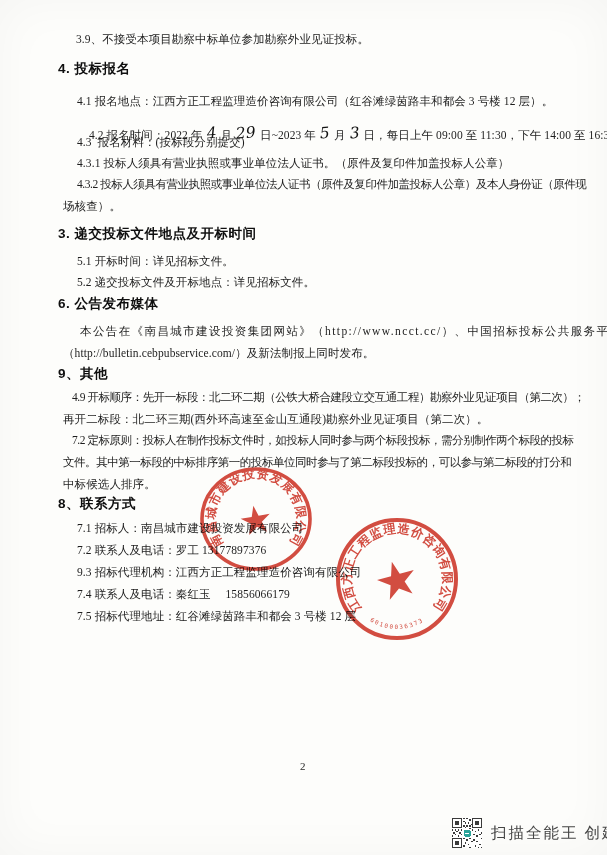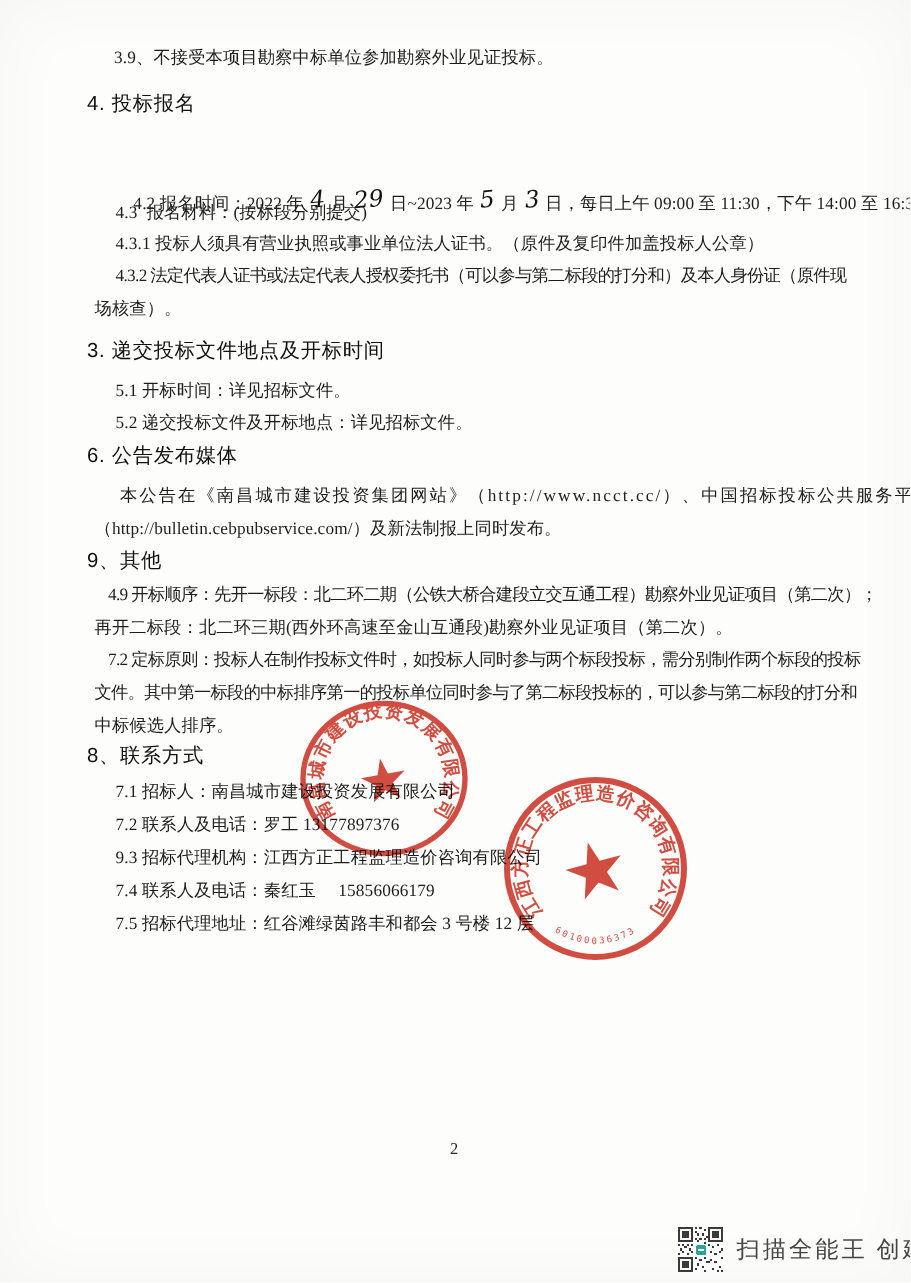--- a/index.html
+++ b/index.html
@@ -16,21 +16,21 @@
   .ln {
     position: absolute;
     white-space: pre;
     font-size: 11.5px;
     color: #1d1d1d;
     line-height: 15px;
     letter-spacing: 0.1px;
   }
   .hd {
     font-family: "Liberation Sans", "DejaVu Sans", sans-serif;
-    font-weight: normal;
+    font-weight: bold;
     font-size: 13.5px;
     color: #0f0f0f;
     letter-spacing: 0.5px;
   }
   .just { letter-spacing: 1.4px; }
   .tight { letter-spacing: -0.45px; }
   .hw {
     display: inline-block;
     font-family: "DejaVu Serif", serif;
     font-style: italic;
@@ -65,28 +65,29 @@
   .qr { display:block; }
 </style>
 </head>
 <body>
 
 <div class="page">
 
   <div class="ln" style="left:76px;top:32px">3.9、不接受本项目勘察中标单位参加勘察外业见证投标。</div>
 
   <div class="ln hd" style="left:58px;top:61px">4. 投标报名</div>
+  <div class="ln" style="left:77px;top:94px">4.1 报名地点：江西方正工程监理造价咨询有限公司（红谷滩绿茵路丰和都会 3 号楼 12 层）。</div>
 
   <div class="ln" style="left:77px;top:112px">
     <span>4.2 报名时间：2022 年</span><span class="hw">4</span><span>月</span><span class="hw">29</span><span>日~2023 年</span><span class="hw">5</span><span>月</span><span class="hw">3</span><span>日，每日上午 09:00 至 11:30，下午 14:00 至 16:30。</span>
   </div>
 
   <div class="ln" style="left:77px;top:135px">4.3  报名材料：(按标段分别提交)</div>
   <div class="ln" style="left:77px;top:156px">4.3.1 投标人须具有营业执照或事业单位法人证书。（原件及复印件加盖投标人公章）</div>
-  <div class="ln tight" style="left:77px;top:177px">4.3.2 法定代表人证书或法定代表人授权委托书（可以参与第二标段的打分和）及本人身份证（原件现</div>
+  <div class="ln tight" style="left:77px;top:177px">4.3.2 投标人须具有营业执照或事业单位法人证书（原件及复印件加盖投标人公章）及本人身份证（原件现</div>
   <div class="ln" style="left:63px;top:199px">场核查）。</div>
 
   <div class="ln hd" style="left:58px;top:226px">3. 递交投标文件地点及开标时间</div>
   <div class="ln" style="left:77px;top:254px">5.1 开标时间：详见招标文件。</div>
   <div class="ln" style="left:77px;top:275px">5.2 递交投标文件及开标地点：详见招标文件。</div>
 
   <div class="ln hd" style="left:58px;top:296px">6. 公告发布媒体</div>
   <div class="ln just" style="left:80px;top:324px">本公告在《南昌城市建设投资集团网站》（http://www.ncct.cc/）、中国招标投标公共服务平台</div>
   <div class="ln" style="left:63px;top:346px">（http://bulletin.cebpubservice.com/）及新法制报上同时发布。</div>
 

